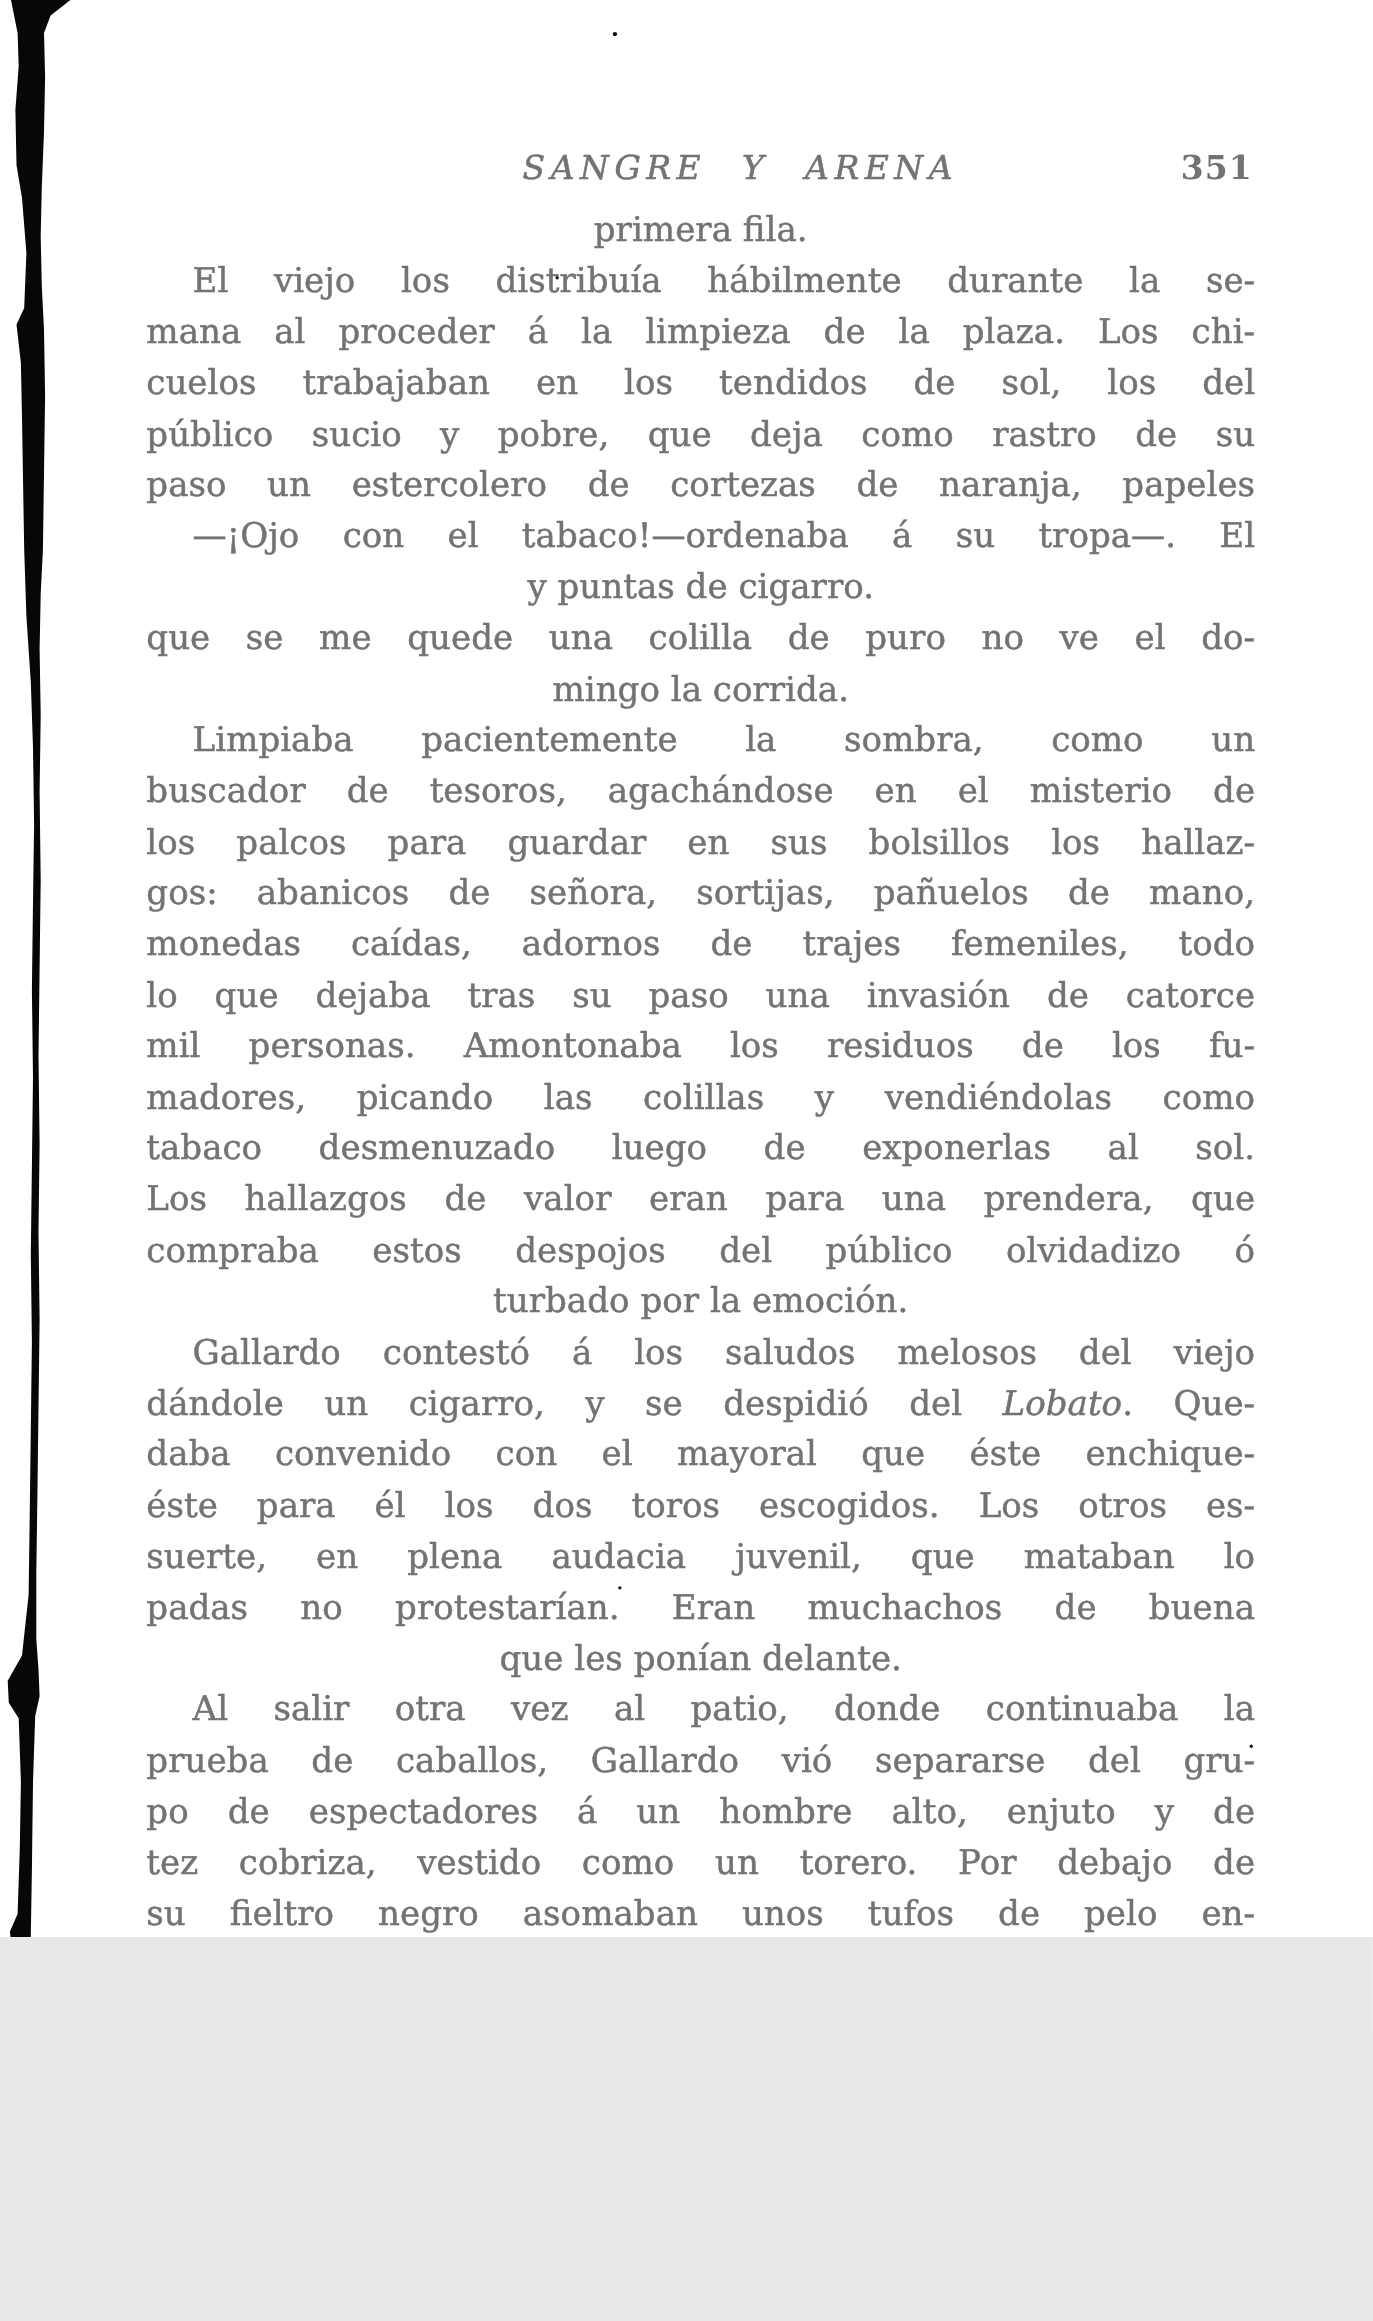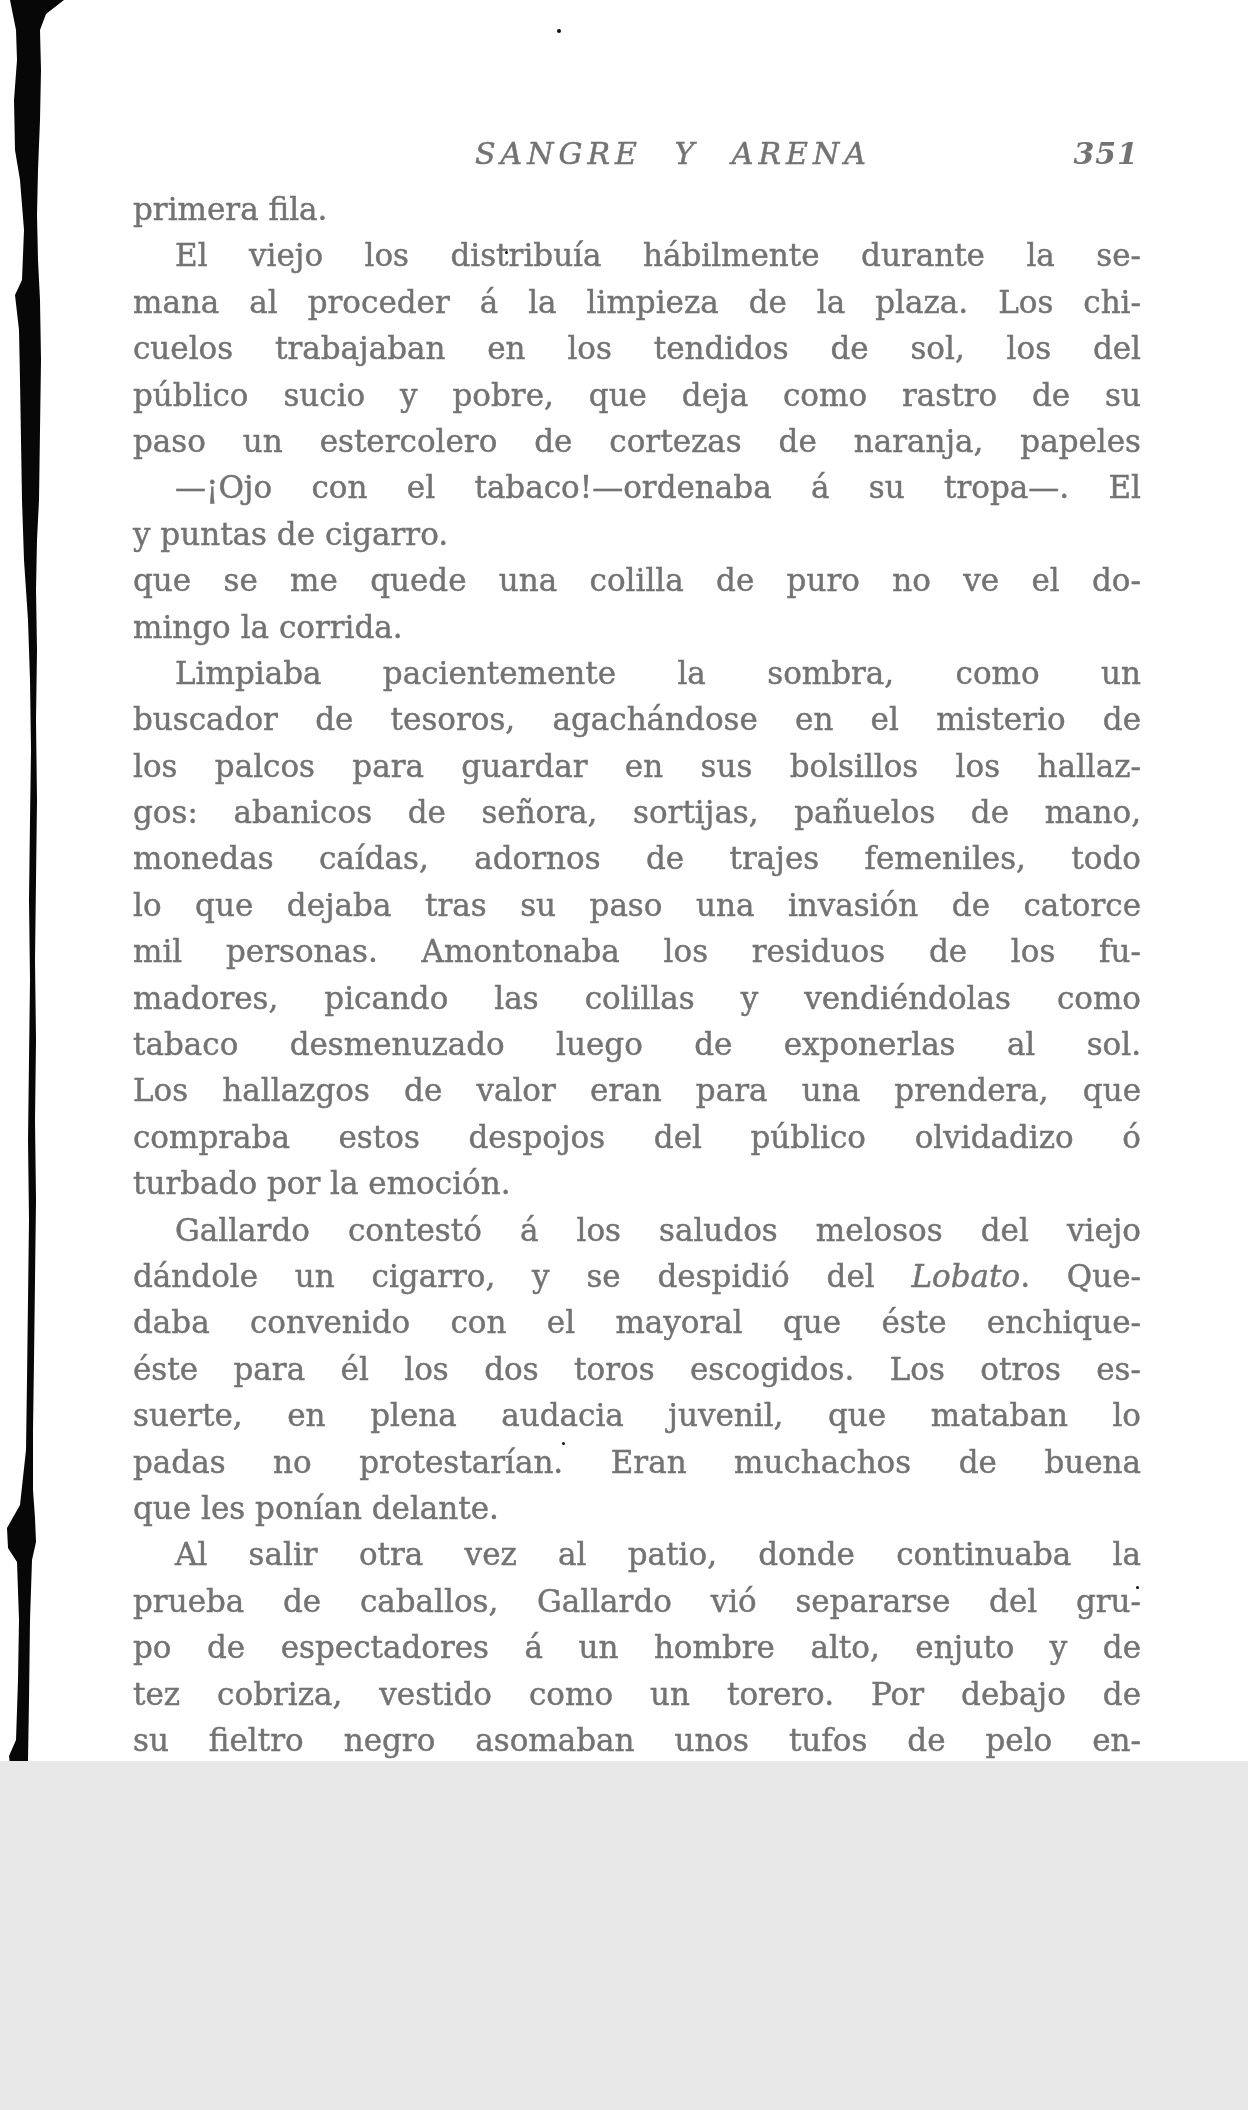--- a/index.html
+++ b/index.html
@@ -29,37 +29,36 @@
     text-align: center;
     transform: translateX(36px);
     font-style: italic;
     letter-spacing: 5px;
     word-spacing: 18px;
     -webkit-text-stroke: 0.5px currentColor;
   }
   .folio {
     position: absolute;
     right: 2px; top: 0;
-    font-style: italic;
     font-weight: bold;
     font-size: 30px;
     letter-spacing: 1px;
   }
 
   .page-text {
     position: absolute;
     left: 133px; top: 186px;
     width: 1008px;
     font-size: 31px;
     -webkit-text-stroke: 0.45px currentColor;
   }
   .line {
     height: 46.4px;
     line-height: 46.4px;
-    text-align: left;
+    text-align: center;
   }
   .line.just {
     text-align: justify;
     text-align-last: justify;
     text-justify: inter-word;
   }
   .line.indent { text-indent: 42px; }
   .line .it { font-style: italic; }
 
   .speck {

